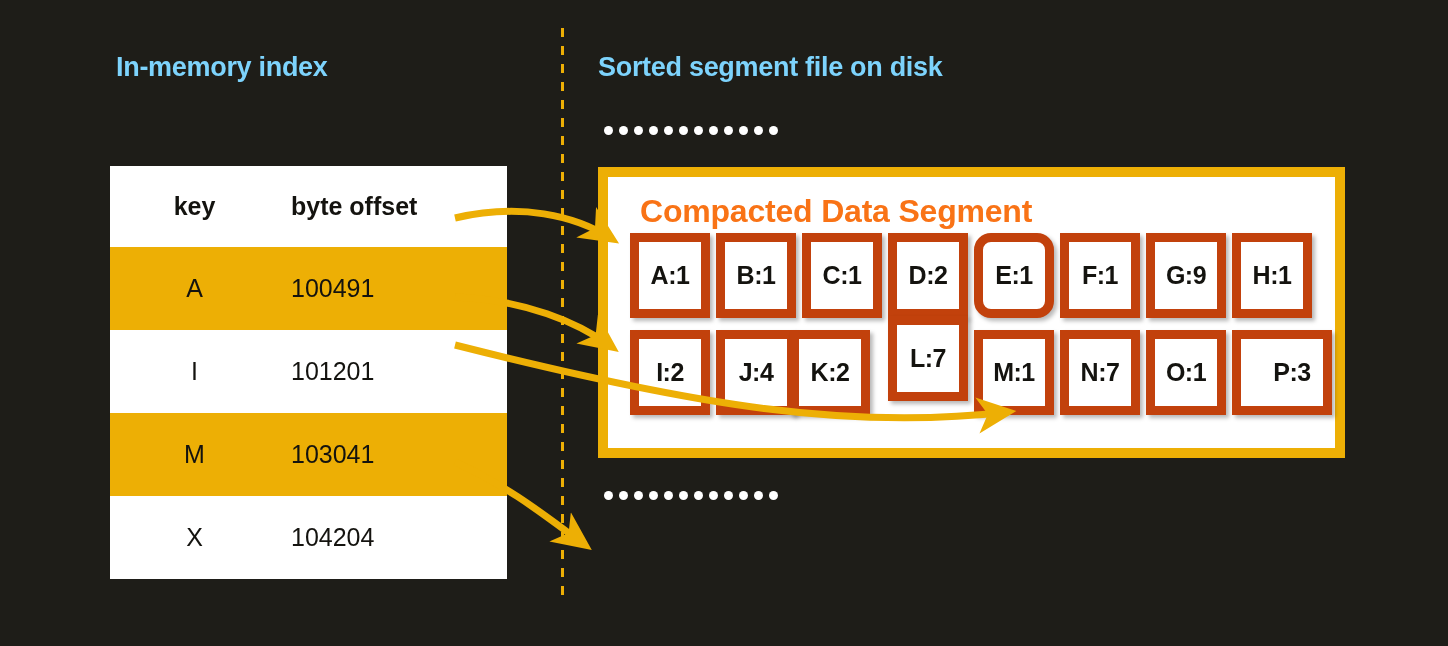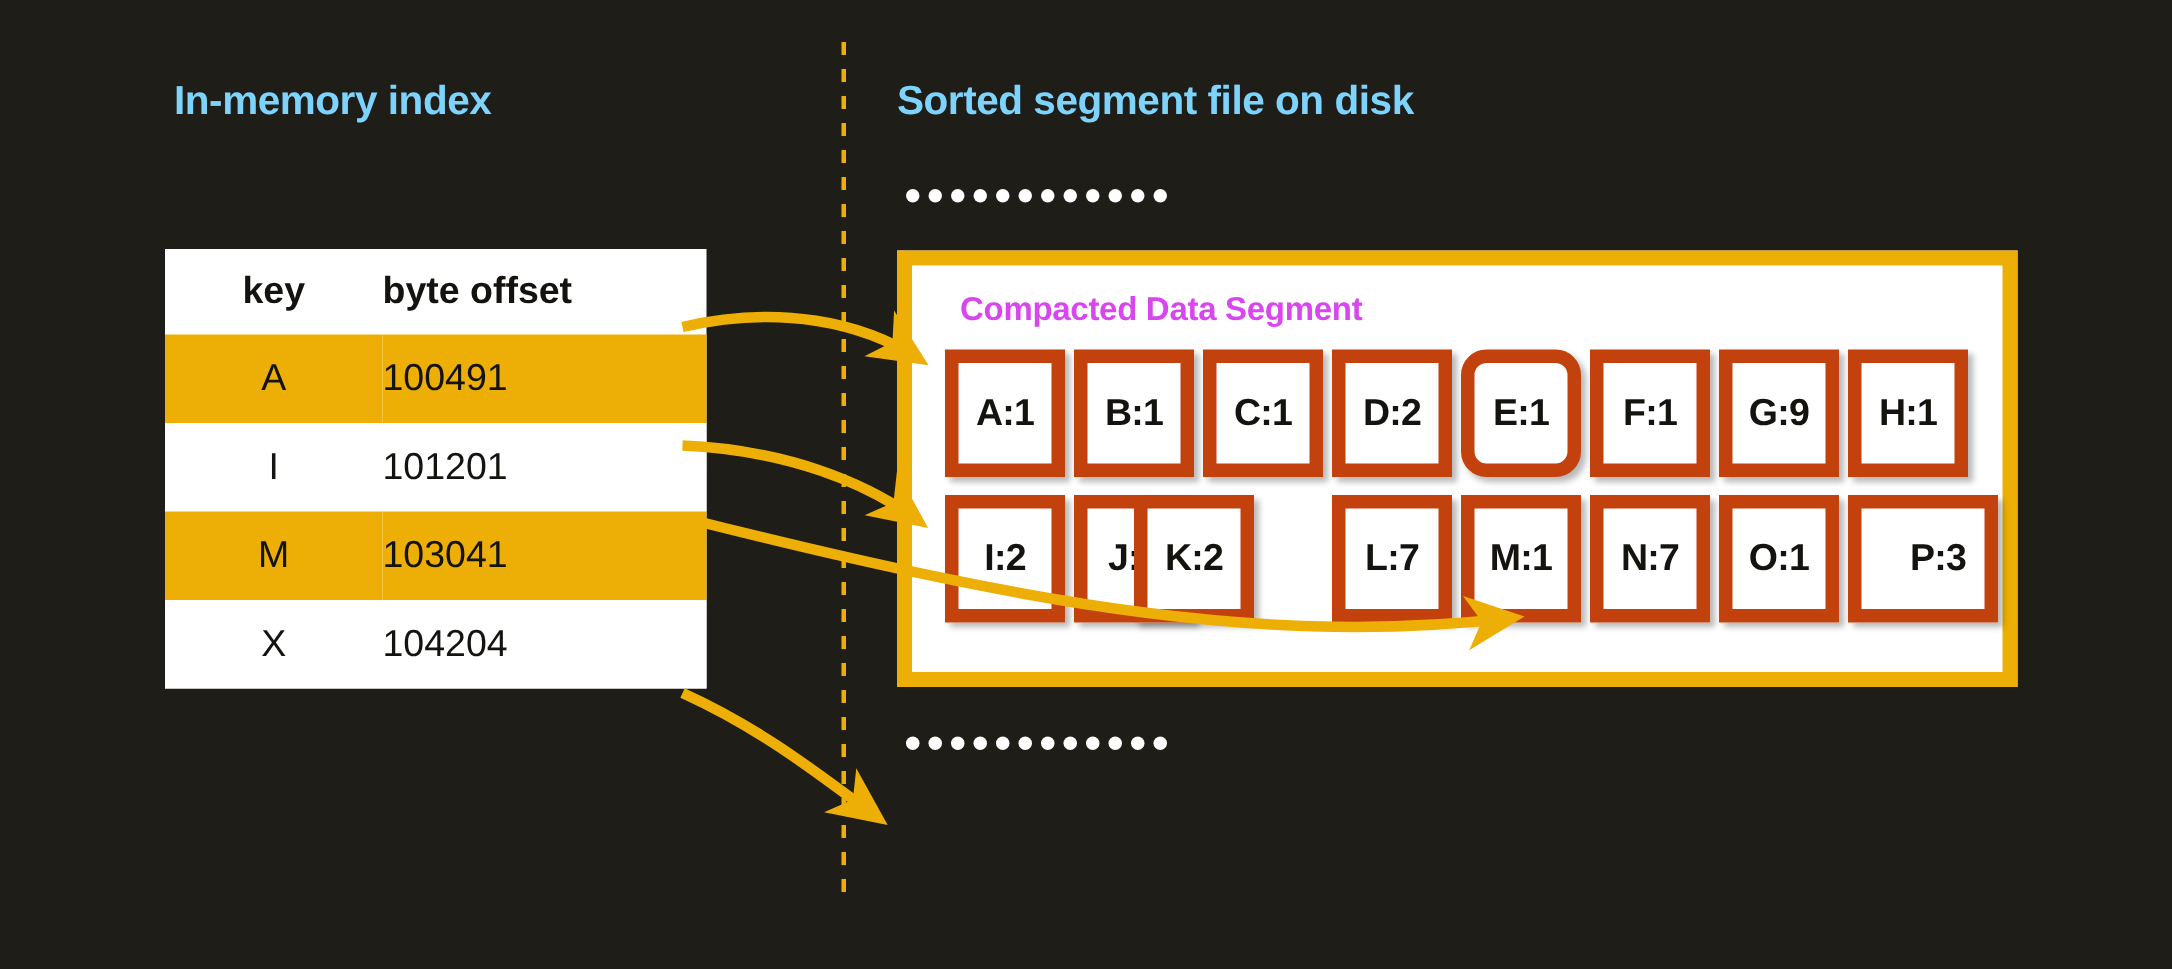--- a/index.html
+++ b/index.html
@@ -65,21 +65,21 @@
     position: absolute;
     left: 110px;
     top: 166px;
     width: 345px;
     background: #ffffff;
     border-collapse: collapse;
     table-layout: fixed;
   }
   #index-table th,
   #index-table td {
-    padding: 0;
+    padding: 12px;
     height: 59px;
     vertical-align: middle;
     color: #14130f;
     font-size: 25px;
     font-weight: bold;
   }
   #index-table thead th { height: 57px; }
   #index-table .col-key    { width: 145px; text-align: center; }
   #index-table .col-offset { width: 200px; text-align: left; padding-right: 16px; }
   #index-table tbody td { font-weight: normal; }
@@ -93,22 +93,22 @@
     top: 167px;
     width: 727px;
     height: 271px;
     background: #ffffff;
     border: 10px solid #edaf05;
   }
   #segment-title {
     position: absolute;
     left: 640px;
     top: 193px;
-    color: #d946ef;
-    font-size: 22px;
+    color: #f97316;
+    font-size: 32px;
     font-weight: bold;
     letter-spacing: -0.2px;
     white-space: nowrap;
   }
 
   
   .cell {
     position: absolute;
     width: 62px;
     height: 67px;
@@ -207,22 +207,22 @@
       <div class="cell" style="left: 630px; top: 233px;">A:1</div>
       <div class="cell" style="left: 716px; top: 233px;">B:1</div>
       <div class="cell" style="left: 802px; top: 233px;">C:1</div>
       <div class="cell" style="left: 888px; top: 233px;">D:2</div>
       <div class="cell" style="left: 974px; top: 233px; border-radius: 17px;">E:1</div>
       <div class="cell" style="left: 1060px; top: 233px;">F:1</div>
       <div class="cell" style="left: 1146px; top: 233px;">G:9</div>
       <div class="cell" style="left: 1232px; top: 233px;">H:1</div>
       <div class="cell" style="left: 630px; top: 330px;">I:2</div>
       <div class="cell" style="left: 716px; top: 330px;">J:4</div>
-      <div class="cell" style="left: 756px; top: 330px;">K:2</div>
-      <div class="cell" style="left: 888px; top: 330px; text-align: center;">L:7</div>
+      <div class="cell" style="left: 790px; top: 330px;">K:2</div>
+      <div class="cell" style="left: 888px; top: 316px; text-align: center;">L:7</div>
       <div class="cell" style="left: 974px; top: 330px;">M:1</div>
       <div class="cell" style="left: 1060px; top: 330px;">N:7</div>
       <div class="cell" style="left: 1146px; top: 330px;">O:1</div>
       <div class="cell" style="left: 1232px; top: 330px; padding-left: 20px;">P:3</div>
     </div>
 
   <svg id="arrows" viewBox="0 0 1448 646">
     <defs>
       <marker id="ah" markerWidth="6" markerHeight="6" refX="4.4" refY="3" orient="auto" markerUnits="strokeWidth">
         <path d="M0,0.4 L5.6,3 L0,5.6 L1.5,3 Z" fill="#edaf05"></path>

